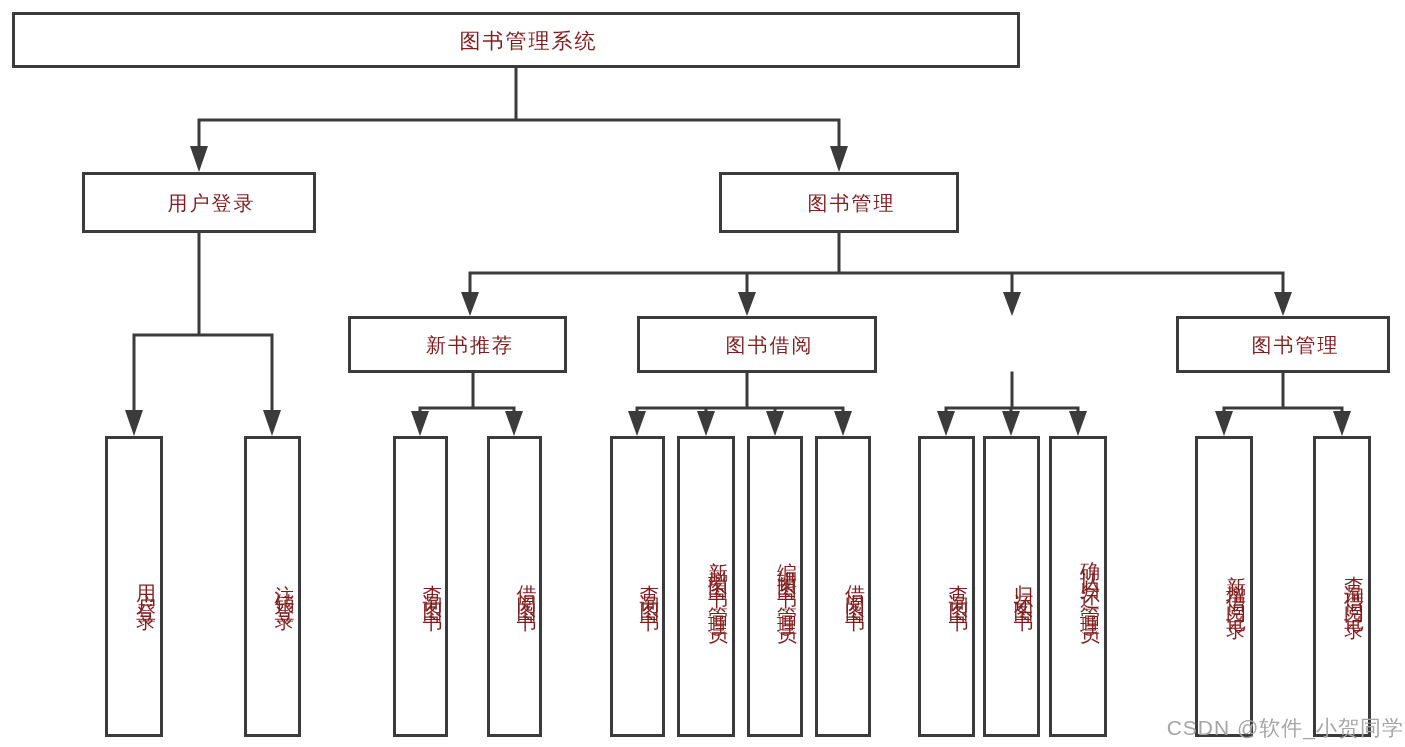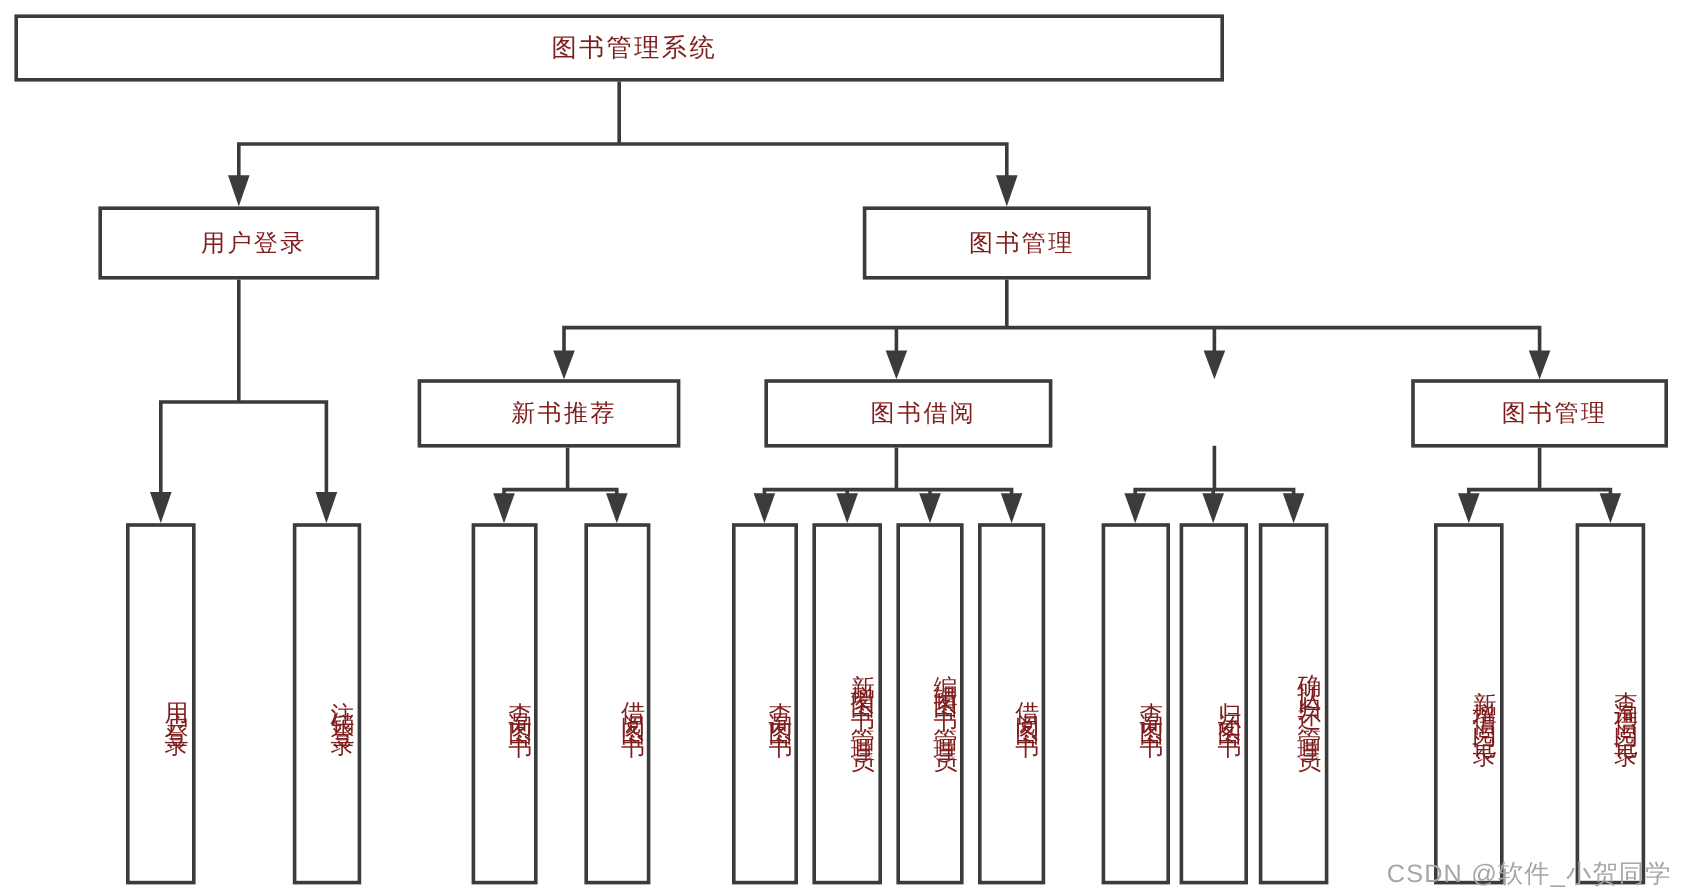--- a/index.html
+++ b/index.html
@@ -39,21 +39,21 @@
   .vnode {
     writing-mode: vertical-rl;
     text-orientation: mixed;
     font-size: 20px;
     letter-spacing: 9px;
     line-height: 1;
   }
   .watermark {
     position: absolute;
     top: 714px;
-    right: 12px;
+    right: 1px;
     font-size: 21px;
     color: #a6a6a6;
     letter-spacing: 1px;
     white-space: nowrap;
     z-index: 5;
   }
 </style>
 </head>
 <body>
 

